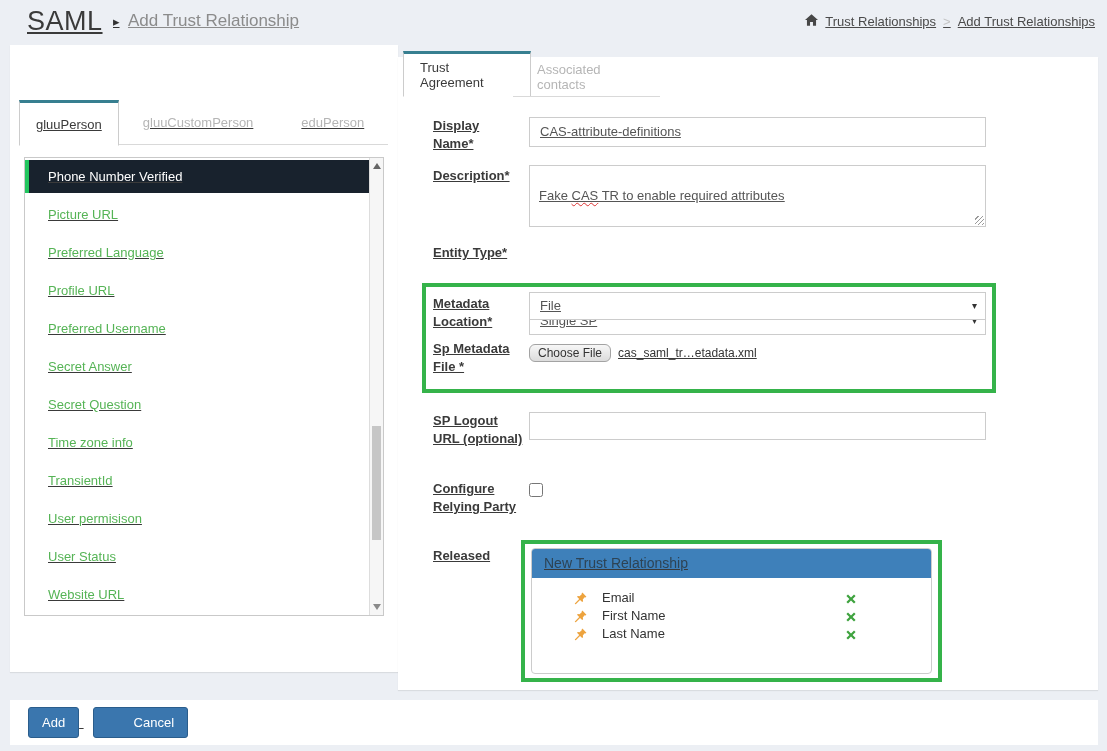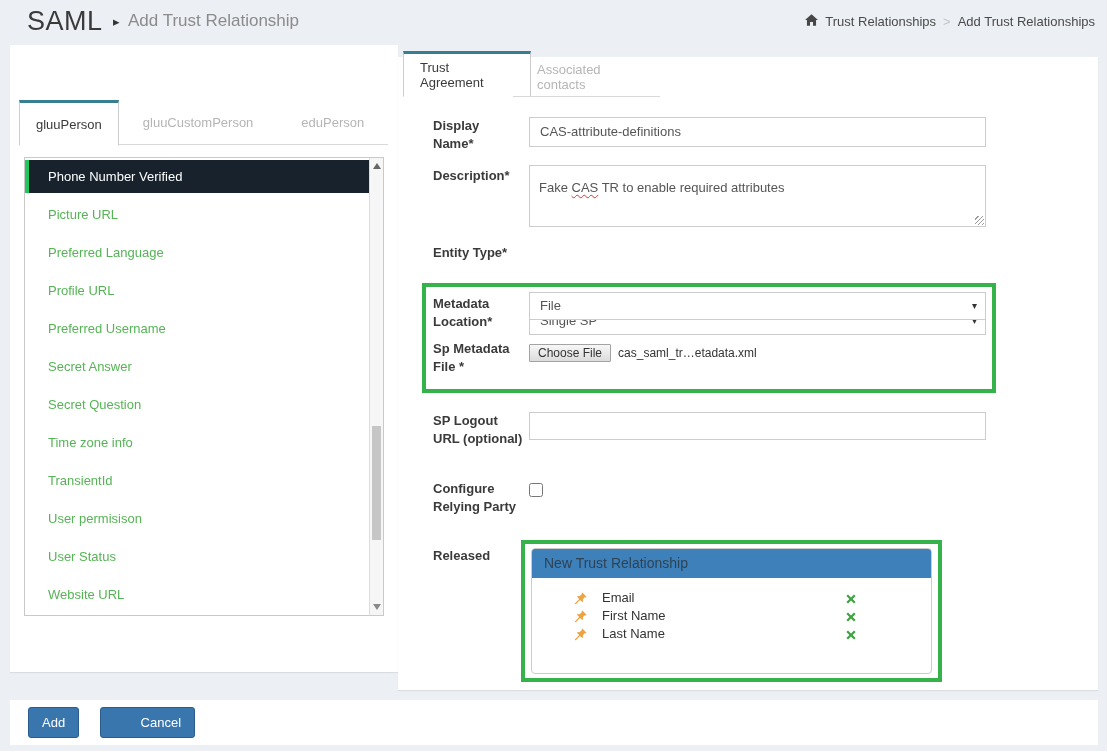--- a/index.html
+++ b/index.html
@@ -1,21 +1,21 @@
 <!DOCTYPE html>
 <html><head>
 <meta charset="utf-8">
 <style>
   html,body{margin:0;padding:0;}
   body{
     width:1107px;height:751px;background:#ecEFf4;overflow:hidden;
     font-family:"Liberation Sans","DejaVu Sans",sans-serif;color:#3a3a3a;
     position:relative;
   }
-  .abs{position:absolute;}
+  .abs{position:absolute;text-decoration:underline;}
   
   .app-title{left:27px;top:6px;font-size:27px;color:#3a3a3a;letter-spacing:.5px;}
   .title-caret{left:113px;top:14px;font-size:13px;color:#333;}
   .page-title{left:128px;top:11px;font-size:17px;color:#8b8b8b;}
   .breadcrumb{right:12px;top:14px;font-size:13px;color:#4a4a4a;display:flex;align-items:center;gap:7px;}
   .breadcrumb .sep{color:#c3c3c3;}
   .home-icon{display:inline-block;margin-top:-1px;}
   
   .panel{background:#fff;box-shadow:0 1px 1px rgba(0,0,0,.08);}
   .left-panel{left:10px;top:45px;width:388px;height:627px;}
@@ -40,43 +40,43 @@
   .tri-up{width:0;height:0;border-left:4px solid transparent;border-right:4px solid transparent;border-bottom:6px solid #666;}
   .tri-down{width:0;height:0;border-left:4px solid transparent;border-right:4px solid transparent;border-top:6px solid #8a8a8a;}
   .sb-thumb{position:absolute;left:2px;width:9px;top:268px;height:114px;background:#c6c6c6;cursor:pointer;}
   
   .rp-tabs .tab.active{position:absolute;left:5px;top:-6px;width:128px;height:46px;justify-content:center;box-sizing:border-box;}
   .rp-tabs .tab.inactive{position:absolute;left:115px;top:0;width:147px;height:40px;justify-content:center;box-sizing:border-box;}
   
   .flabel{font-size:13px;font-weight:bold;color:#3a3a3a;line-height:1.4;width:90px;}
   .tbox{border:1px solid #ccc;background:#fff;font-size:13px;color:#555;box-sizing:border-box;}
   .input{padding:0 10px;line-height:28px;}
-  .textarea{padding:13px 9px;line-height:17px;position:relative;}
+  .textarea{padding:21px 9px;line-height:17px;position:relative;}
   .resize-grip{position:absolute;right:1px;bottom:1px;width:9px;height:9px;
     background:repeating-linear-gradient(135deg,transparent,transparent 2px,#9a9a9a 2px,#9a9a9a 3px);}
   .select{padding:0 10px;line-height:26px;position:relative;}
   .select .arrow{position:absolute;right:8px;top:0;line-height:26px;font-size:10px;color:#333;}
   .misspell{text-decoration:underline wavy #d33;text-decoration-thickness:1px;text-underline-offset:2px;}
   .hl-box{border:4px solid #35b34a;box-sizing:border-box;}
   .choose-btn{display:inline-block;font-size:12px;color:#333;padding:1px 8px;border:1px solid #a3a3a3;
-    border-radius:1px;background:linear-gradient(#f7f7f7,#dcdcdc);cursor:pointer;}
+    border-radius:6px;background:linear-gradient(#f7f7f7,#dcdcdc);cursor:pointer;}
   .filename{font-size:12px;color:#333;margin-left:7px;}
   .checkbox{width:14px;height:14px;margin:0;}
   
   .rel-panel{background:#fff;border:1px solid #ccc;border-radius:4px;box-sizing:border-box;}
   .rel-header{height:29px;background:#3e80ba;border-radius:3px 3px 0 0;color:#2d4355;
     font-size:14px;line-height:29px;padding-left:12px;}
   .rel-row{position:relative;height:18px;}
   .rel-row .pin{position:absolute;left:42px;top:2px;}
   .rel-row .rlabel{position:absolute;left:70px;top:1px;font-size:13px;color:#333;}
   .rel-row .rx{position:absolute;left:313px;top:2px;cursor:pointer;}
   
   .btn{display:inline-block;background:#3a76ae;border:1px solid #2a5d8c;border-radius:3px;
     color:#fff;font-size:13px;padding:7px 13px;cursor:pointer;}
-  .btn + .btn{margin-left:16px;padding-left:40px;}
+  .btn + .btn{margin-left:9px;padding-left:40px;}
 </style>
 </head>
 <body>
 
 <div class="abs app-title">SAML</div>
 <div class="abs title-caret">▸</div>
 <div class="abs page-title">Add Trust Relationship</div>
 
 <div class="abs breadcrumb">
   <span class="home-icon">

